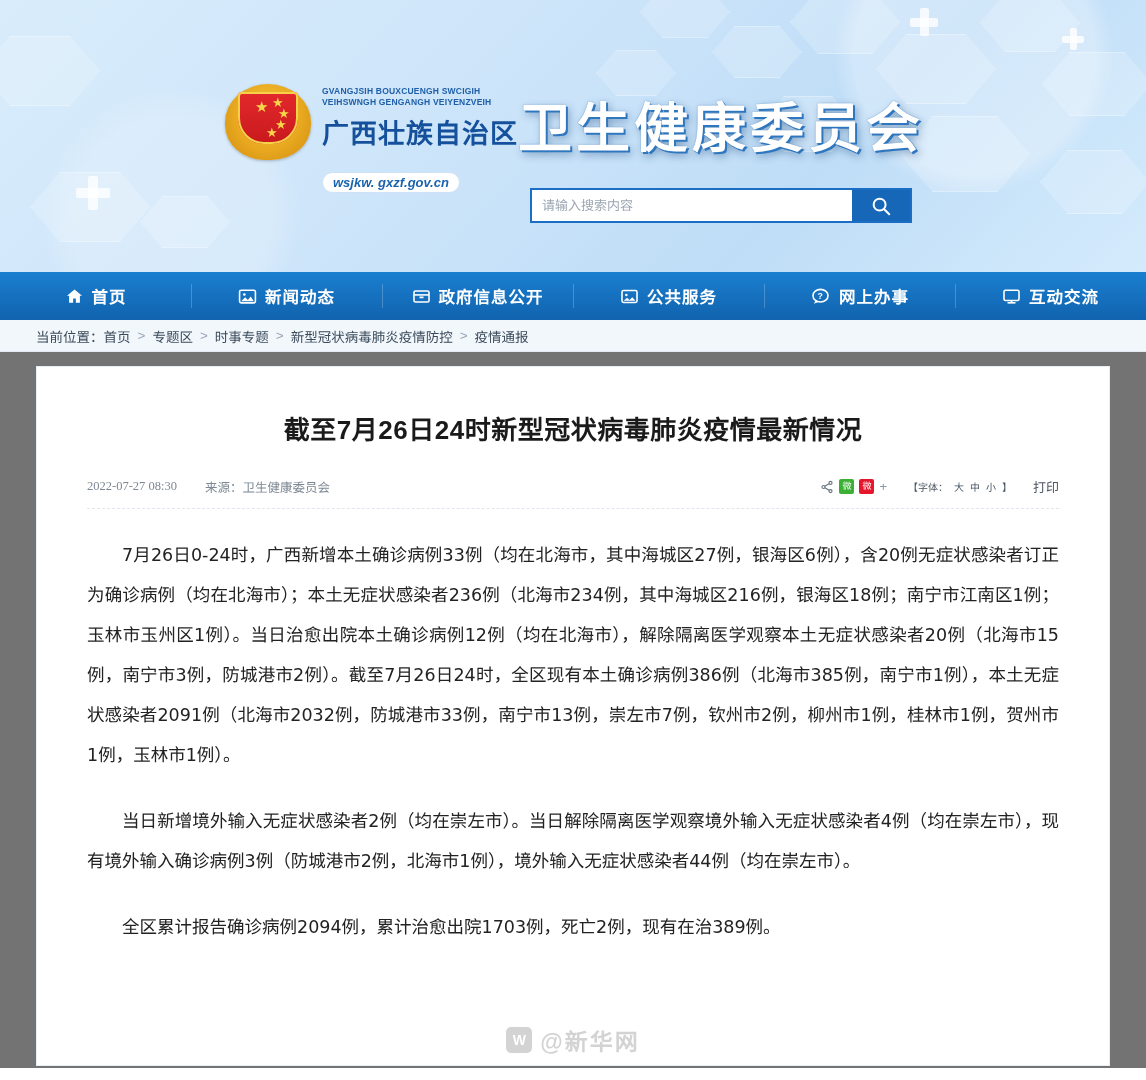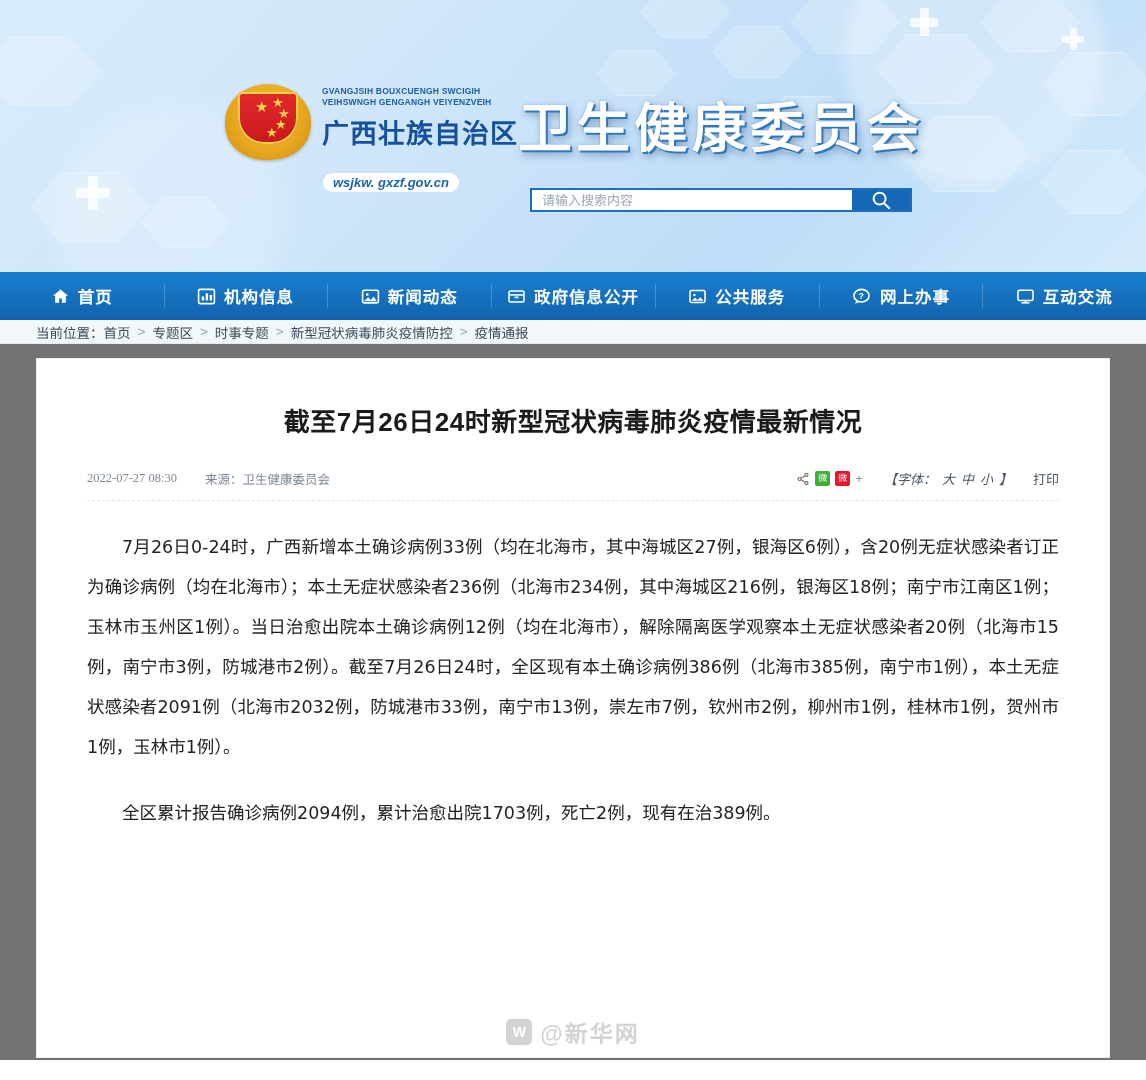--- a/index.html
+++ b/index.html
@@ -96,21 +96,21 @@
     text-shadow:
       0 0 1px #2a6fb8,
       2px 2px 0 #2f78c0,
       3px 4px 8px rgba(16,62,114,.45);
     white-space: nowrap;
   }
 
   
   .search-box {
     position: absolute; left: 530px; top: 188px;
-    width: 382px; height: 24px;
+    width: 382px; height: 35px;
     border: 2px solid #1a6fc4;
     background: #ffffff;
     display: flex; align-items: stretch;
   }
   .search-box input {
     flex: 1; border: 0; outline: none;
     padding: 0 10px; font-size: 13px; color: #333;
     font-family: "Liberation Sans", sans-serif;
     background: transparent;
   }
@@ -140,21 +140,21 @@
   .nav-item + .nav-item::before {
     content: ""; position: absolute; left: 0; top: 12px; bottom: 12px;
     width: 1px; background: rgba(255,255,255,.22);
   }
   .nav-item svg { flex: none; }
 
   
   .crumb-wrap {
     background: #f2f7fc;
     border-bottom: 1px solid #e2ebf4;
-    height: 24px;
+    height: 32px;
     display: flex; align-items: center;
     padding-left: 36px;
     font-size: 13.5px; color: #3a4a5a;
   }
   .crumb-wrap a { color: #3a4a5a; text-decoration: none; }
   .crumb-sep { margin: 0 7px; color: #98a6b4; }
 
   
   .content-area {
     background: #737373;
@@ -190,21 +190,21 @@
   }
   .share { display: flex; align-items: center; gap: 5px; }
   .share .sq {
     width: 15px; height: 15px; border-radius: 2px;
     display: inline-block;
     font-size: 9px; color: #fff; text-align: center; line-height: 15px;
   }
   .sq.wx { background: #3cb034; }
   .sq.wb { background: #e6162d; }
   .share .plus-s { color: #8c97a3; font-size: 13px; }
-  .font-size-ctl { color: #4a5663; font-size: 13px; font-style: italic; }
+  .font-size-ctl { color: #4a5663; font-size: 10px; }
   .font-size-ctl span { margin: 0 3px; cursor: pointer; }
   .print-btn { color: #4a5663; font-size: 13px; cursor: pointer; }
 
   .body-text {
     margin-top: 26px;
     font-size: 17.5px;
     line-height: 40px;
     color: #222;
     text-align: justify;
     font-family: "DejaVu Sans", "Liberation Sans", sans-serif;
@@ -289,29 +289,20 @@
       </button>
     </div>
   </div>
 
   <nav class="nav">
     <div class="nav-item">
       <svg width="19" height="19" viewBox="0 0 24 24" fill="#ffffff">
         <path d="M12 3 2.5 11h2.7v9h5.1v-5.6h3.4V20h5.1v-9h2.7z"></path>
       </svg>
       <span>首页</span>
-    </div>
-    <div class="nav-item">
-      <svg width="19" height="19" viewBox="0 0 24 24" fill="#ffffff">
-        <rect x="2" y="3" width="20" height="18" rx="2" fill="none" stroke="#fff" stroke-width="2"></rect>
-        <rect x="6" y="12" width="3" height="5"></rect>
-          <rect x="11" y="8" width="3" height="9"></rect>
-          <rect x="16" y="10" width="3" height="7"></rect>
-      </svg>
-      <span>机构信息</span>
     </div>
     <div class="nav-item">
       <svg width="19" height="19" viewBox="0 0 24 24">
         <rect x="2" y="4" width="20" height="16" rx="2" fill="none" stroke="#fff" stroke-width="2"></rect>
         <circle cx="8" cy="9.5" r="1.7" fill="#fff"></circle>
         <path d="M4 18l5-5 3.5 3.5L16 12l4 6z" fill="#fff"></path>
       </svg>
       <span>新闻动态</span>
     </div>
     <div class="nav-item">
@@ -388,20 +379,21 @@
           </span>
           <span class="font-size-ctl">
             <span>【字体：</span><span>大</span><span>中</span><span>小</span><span>】</span>
           </span>
           <span class="print-btn">打印</span>
         </div>
       </div>
 
       <div class="body-text">
         <p>7月26日0-24时，广西新增本土确诊病例33例（均在北海市，其中海城区27例，银海区6例），含20例无症状感染者订正为确诊病例（均在北海市）；本土无症状感染者236例（北海市234例，其中海城区216例，银海区18例；南宁市江南区1例；玉林市玉州区1例）。当日治愈出院本土确诊病例12例（均在北海市），解除隔离医学观察本土无症状感染者20例（北海市15例，南宁市3例，防城港市2例）。截至7月26日24时，全区现有本土确诊病例386例（北海市385例，南宁市1例），本土无症状感染者2091例（北海市2032例，防城港市33例，南宁市13例，崇左市7例，钦州市2例，柳州市1例，桂林市1例，贺州市1例，玉林市1例）。</p>
+        <p>当日新增境外输入无症状感染者2例（均在崇左市）。当日解除隔离医学观察境外输入无症状感染者4例（均在崇左市），现有境外输入确诊病例3例（防城港市2例，北海市1例），境外输入无症状感染者44例（均在崇左市）。</p>
         <p>全区累计报告确诊病例2094例，累计治愈出院1703例，死亡2例，现有在治389例。</p>
       </div>
 
       <div class="watermark">
         <span class="wm-badge">W</span>
         <span class="wm-text">@新华网</span>
       </div>
 
     </div>
   </div>

